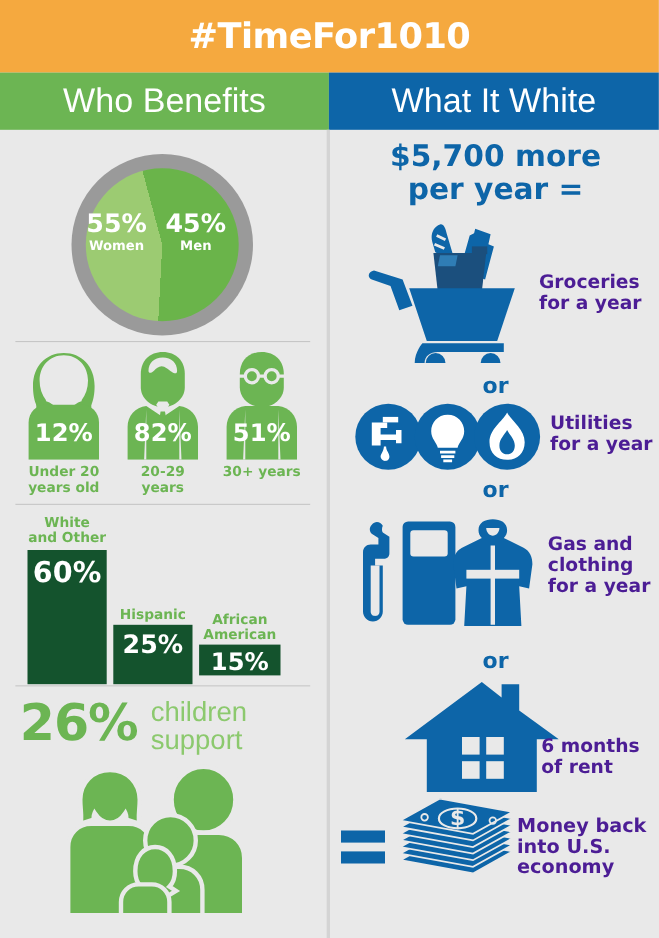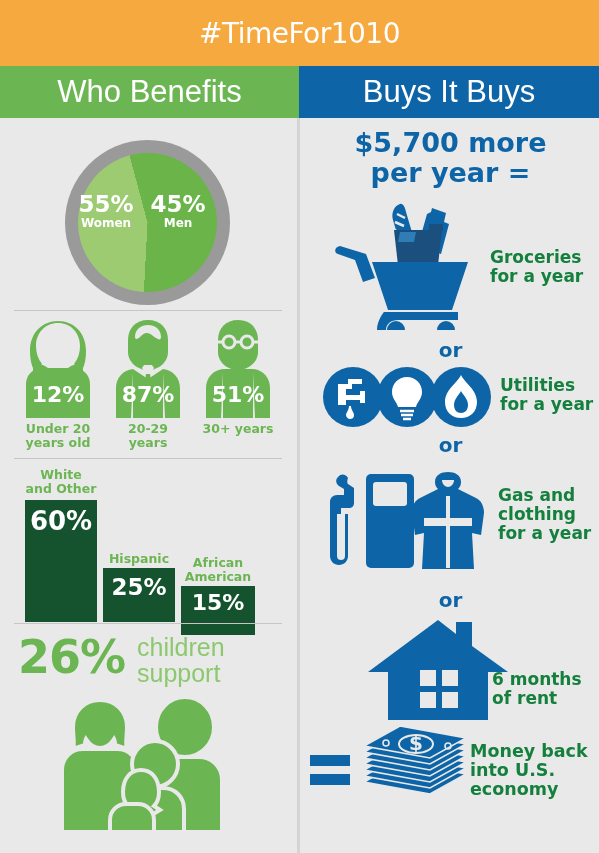--- a/index.html
+++ b/index.html
@@ -10,21 +10,21 @@
     overflow:hidden;
   }
   .page{position:relative;width:599px;height:853px;background:#e9e9e9;}
 
   
   .title-bar{
     position:absolute;left:0;top:0;width:599px;height:66px;
     background:#f5a93f;display:flex;align-items:center;justify-content:center;
   }
   .title-bar .title{
-    color:#ffffff;font-weight:normal;font-size:28px;letter-spacing:-0.5px;
+    color:#ffffff;font-weight:bold;font-size:32px;letter-spacing:-0.5px;
     font-family:"DejaVu Sans", sans-serif;
   }
   .subbar{position:absolute;left:0;top:66px;width:599px;height:52px;display:flex;}
   .subbar .left{width:299px;height:52px;background:#6cb553;display:flex;align-items:center;justify-content:center;}
   .subbar .right{width:300px;height:52px;background:#0d65a8;display:flex;align-items:center;justify-content:center;}
   .subbar .sublabel{color:#ffffff;font-size:31px;font-weight:400;font-family:"Liberation Sans", sans-serif;}
 
   
   .col-left{position:absolute;left:0;top:118px;width:297px;height:735px;}
   .col-right{position:absolute;left:302px;top:118px;width:297px;height:795px;}
@@ -87,40 +87,40 @@
   
   .money-head{
     position:absolute;left:0;top:10px;width:297px;text-align:center;color:#0d65a8;
     font-size:27px;font-weight:bold;line-height:30px;font-family:"DejaVu Sans", sans-serif;
   }
   .or{
     position:absolute;width:297px;left:0;text-align:center;color:#0d65a8;
     font-size:20px;font-weight:bold;font-family:"DejaVu Sans", sans-serif;
   }
   .rlabel{
-    position:absolute;color:#15803d;font-weight:bold;font-family:"DejaVu Sans", sans-serif;
+    position:absolute;color:#4c1d95;font-weight:bold;font-family:"DejaVu Sans", sans-serif;
     line-height:19px;
   }
   .icon-abs{position:absolute;}
 </style>
 </head>
 <body>
 
 <div class="page">
 
   <div class="title-bar">
     <span class="title">#TimeFor1010</span>
   </div>
 
   <div class="subbar">
     <div class="left">
       <span class="sublabel">Who Benefits</span>
     </div>
     <div class="right">
-      <span class="sublabel">Buys It Buys</span>
+      <span class="sublabel">What It White</span>
     </div>
   </div>
 
   <div class="divider-v"></div>
 
   <div class="col-left">
 
     <div class="pie-wrap">
       <div class="pie-ring"></div>
       <div class="pie"></div>
@@ -158,21 +158,21 @@
         <div class="svgbox">
           <svg width="90" height="100" viewBox="0 0 90 100">
             <path fill="#6cb553" d="M45 2c-12 0-20 8-20 20v12c0 10 9 18 20 18s20-8 20-18V22c0-12-8-20-20-20z"></path>
             <path fill="#e9e9e9" d="M45 7c-8 0-13 5-13 12 0 3 3 2 5 0s4-4 7-4 6 3 9 5 5 2 5-1c0-7-5-12-13-12z"></path>
             <path fill="#6cb553" d="M13 70c0-10 7-18 17-19l15 10 15-10c10 1 17 9 17 19v30H13z"></path>
             <path fill="#e9e9e9" d="M39 50l6 9 6-9-2-3h-8z"></path>
             <path fill="#6cb553" d="M43 56h4l2 12-4 6-4-6z"></path>
             <path fill="#e9e9e9" d="M30 54l-2 46h2zM60 54l2 46h-2z"></path>
           </svg>
         </div>
-        <div class="pct" style="top:64px;">87%</div>
+        <div class="pct" style="top:64px;">82%</div>
         <div class="lbl" style="top:104px;">
           <div>20-29</div>
           <div>years</div>
         </div>
       </div>
 
       <div class="person" style="left:193px;top:0;">
         <div class="svgbox">
           <svg width="90" height="100" viewBox="0 0 90 100">
             <path fill="#6cb553" d="M45 2c-12 0-20 8-20 20v12c0 10 9 18 20 18s20-8 20-18V22c0-12-8-20-20-20z"></path>
@@ -204,21 +204,21 @@
         <div>and Other</div>
       </div>
 
       <div class="bar" style="left:103px;top:100px;width:72px;height:54px;">
         <span class="val" style="top:6px;font-size:23px;">25%</span>
       </div>
       <div class="bar-lab" style="left:96px;top:84px;width:86px;">
         <div>Hispanic</div>
       </div>
 
-      <div class="bar" style="left:181px;top:118px;width:74px;height:49px;">
+      <div class="bar" style="left:181px;top:118px;width:74px;height:28px;">
         <span class="val" style="top:4px;font-size:22px;">15%</span>
       </div>
       <div class="bar-lab" style="left:175px;top:88px;width:86px;">
         <div>African</div>
         <div>American</div>
       </div>
 
     </div>
 
     <div class="hr" style="left:14px;top:505px;width:268px;"></div>

